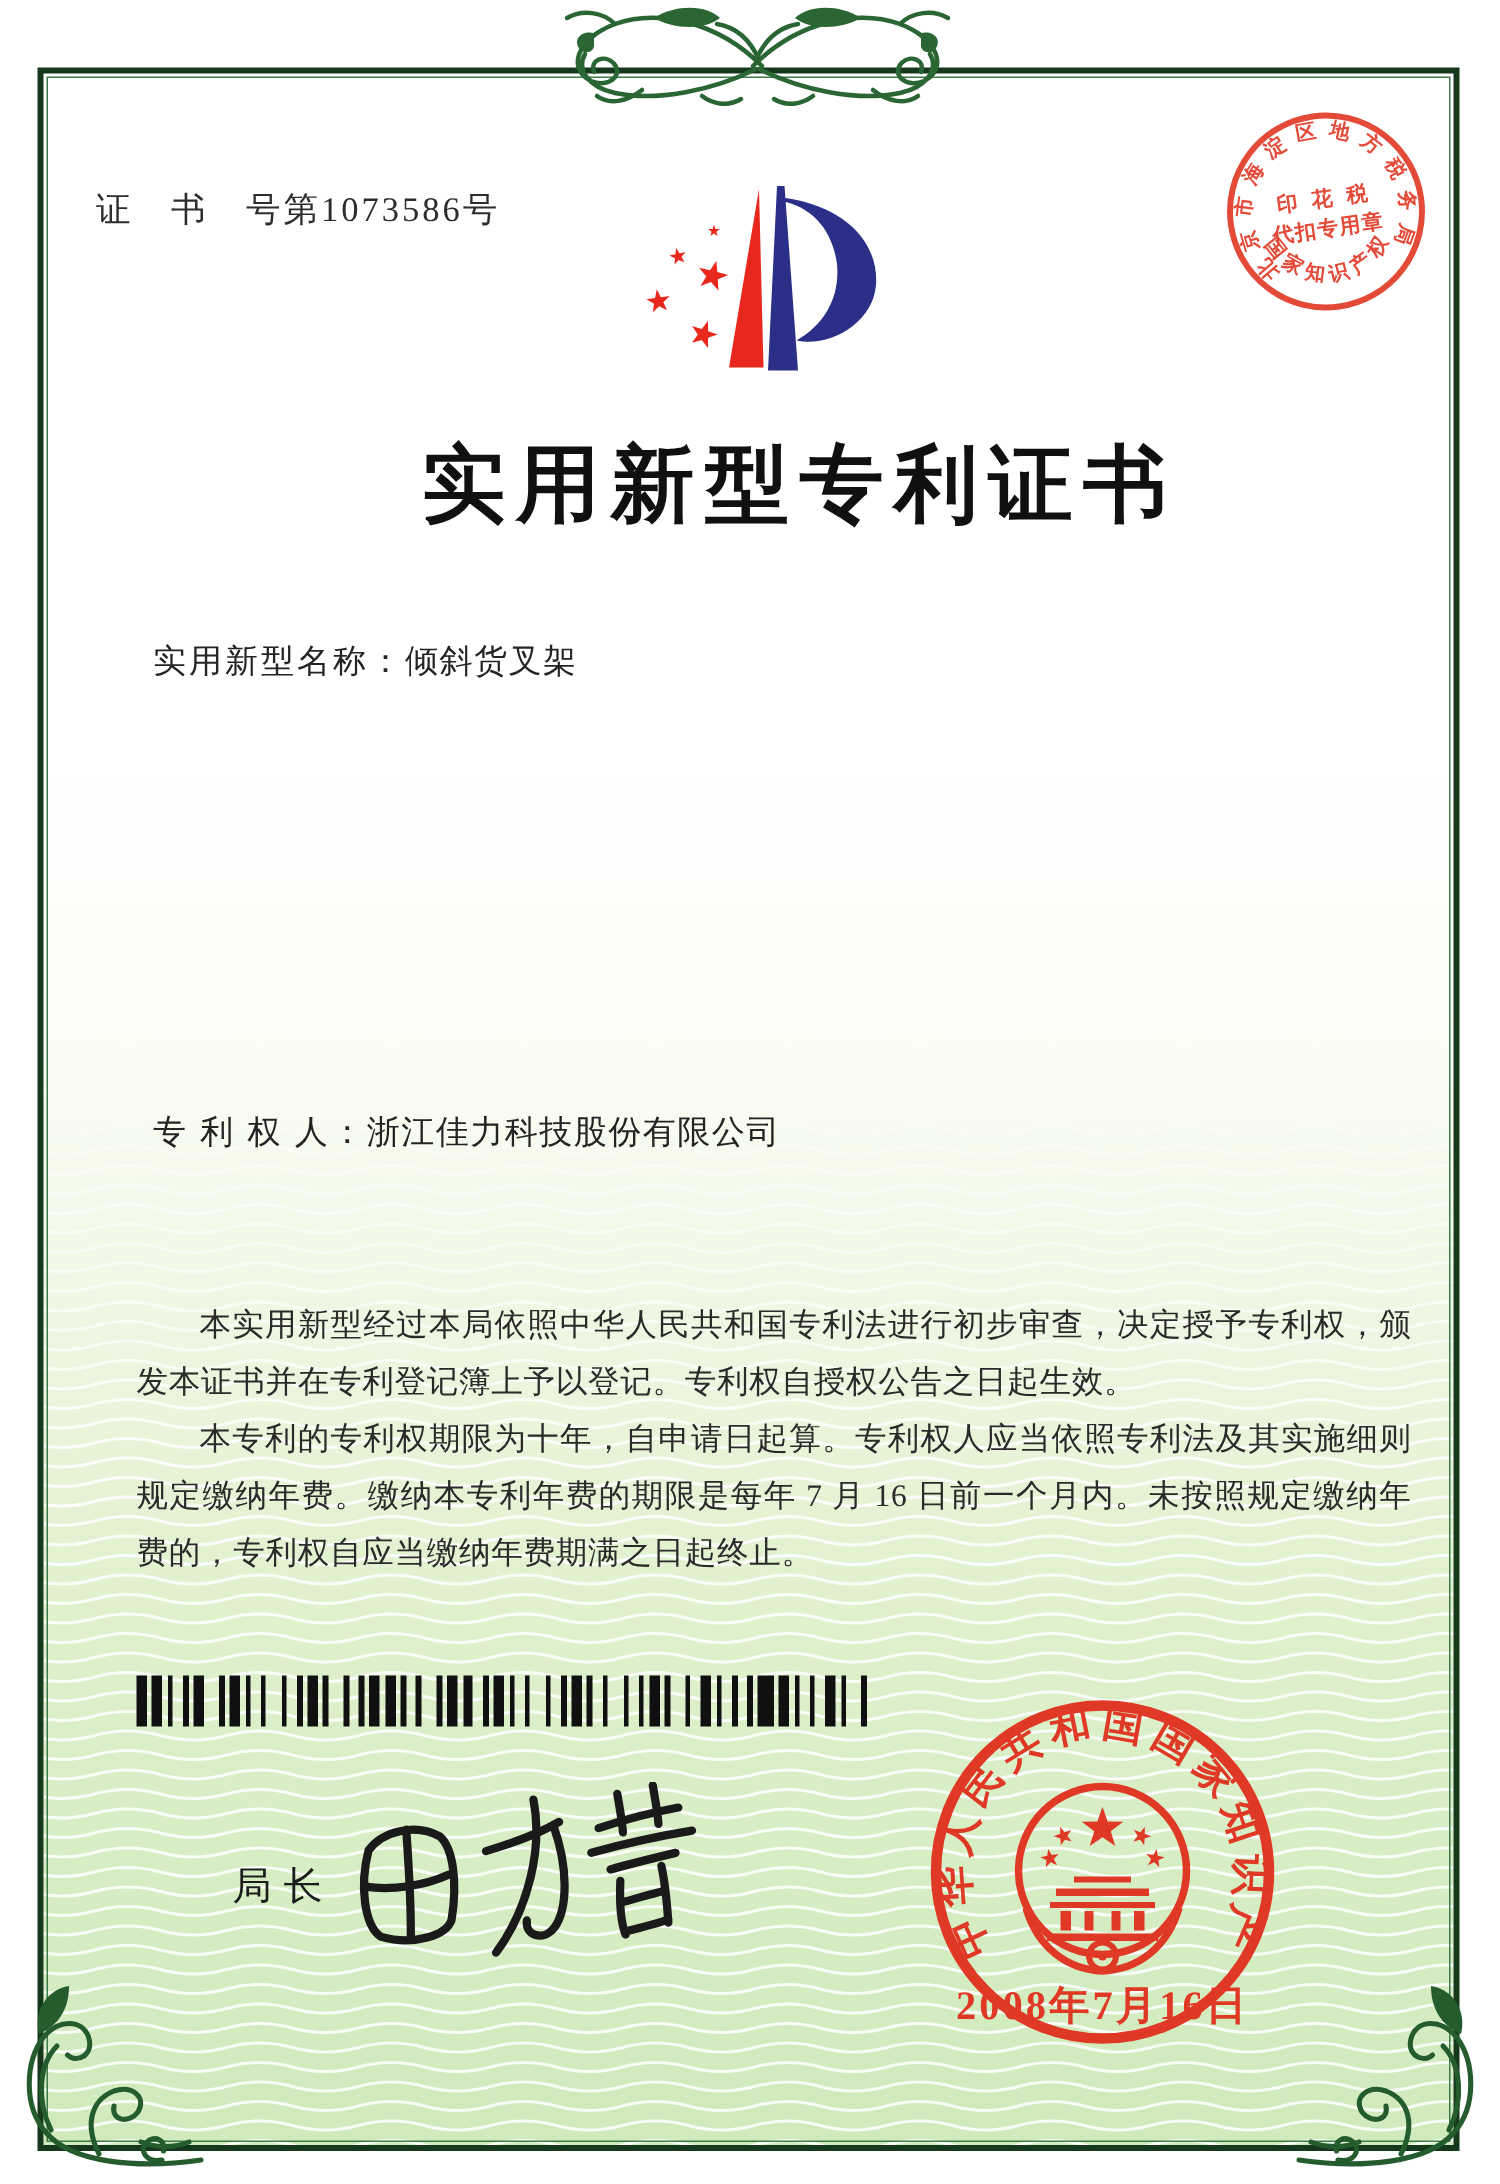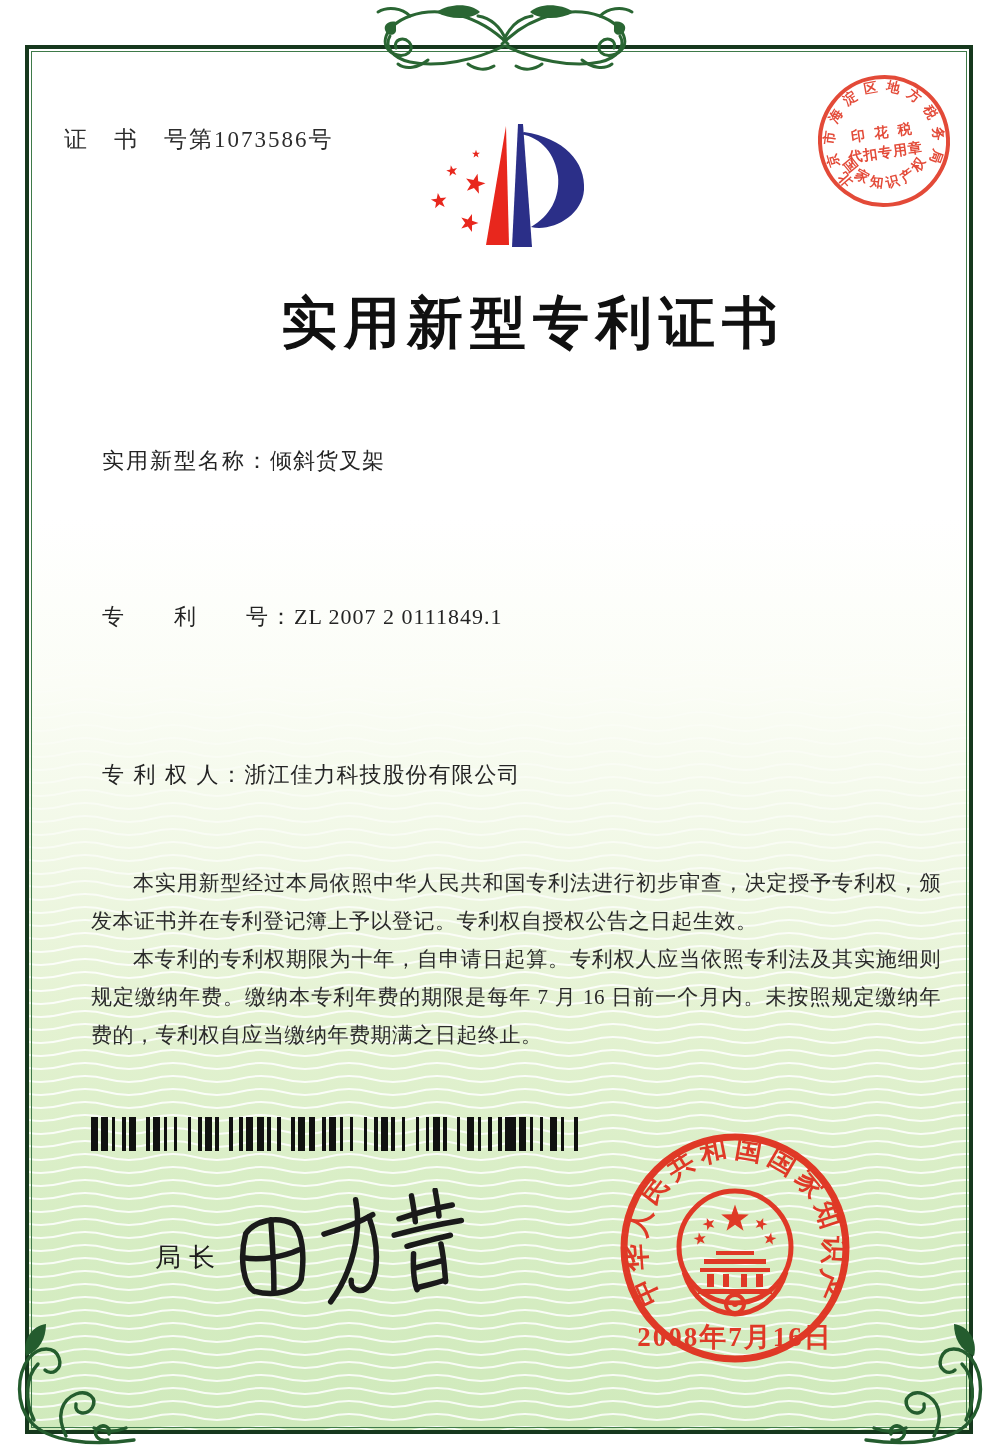--- a/index.html
+++ b/index.html
@@ -19,21 +19,21 @@
   .frame{position:absolute;left:25px;top:45px;right:27px;bottom:22px;border:4px solid #16381d;z-index:3;pointer-events:none;}
   .frame-inner{position:absolute;left:2px;top:2px;right:2px;bottom:2px;border:1px solid #3e7a49;}
   .ornament{position:absolute;z-index:4;pointer-events:none;}
   .content{position:absolute;left:7px;top:0;width:100%;height:100%;z-index:5;text-decoration:underline;}
 
   .cert-no{position:absolute;left:57px;top:124px;font-size:23px;letter-spacing:2px;color:#2d2d2d;}
   .logo{position:absolute;left:405px;top:110px;}
   .tax-stamp{position:absolute;left:805px;top:69px;opacity:.92;}
   .title{position:absolute;left:0;top:286px;width:100%;text-align:center;
          font-size:56px;font-weight:bold;letter-spacing:7px;color:#101010;margin-left:26px;}
-  .field{position:absolute;left:95px;font-size:22px;color:#242424;white-space:nowrap;margin-top:20px;}
+  .field{position:absolute;left:95px;font-size:22px;color:#242424;white-space:nowrap;}
   .field .lab{letter-spacing:2px;}
   .field .val{letter-spacing:1px;}
   .paras{position:absolute;left:84px;top:864px;width:850px;}
   .paras p{margin:0;font-size:21px;line-height:38px;text-indent:2em;
            text-align:justify;letter-spacing:.5px;color:#2a2a2a;}
   .barcode{position:absolute;left:84px;top:1117px;width:494px;height:34px;display:flex;align-items:stretch;}
   .barcode div{height:100%;}
   .signer{position:absolute;left:148px;top:1240px;font-size:26px;letter-spacing:8px;color:#1c1c1c;}
   .sig{position:absolute;left:222px;top:1188px;}
   .seal{position:absolute;left:596px;top:1116px;opacity:.95;}
@@ -195,23 +195,20 @@
         <text x="72" y="68" text-anchor="middle" font-size="14" font-weight="bold" letter-spacing="3">印 花 税</text>
         <text x="72" y="88" text-anchor="middle" font-size="14" font-weight="bold" letter-spacing="1">代扣专用章</text>
       </g>
     </svg>
 
     <div class="title">实用新型专利证书</div>
 
     <div class="field" style="top:426px">
       <span class="lab">实用新型名称：</span><span class="val">倾斜货叉架</span>
     </div>
-    <div class="field" style="top:582px">
-      <span class="lab">专　　利　　号：</span><span class="val">ZL 2007 2 0111849.1</span>
-    </div>
     <div class="field" style="top:740px">
       <span class="lab">专  利  权  人：</span><span class="val">浙江佳力科技股份有限公司</span>
     </div>
 
     <div class="paras">
       <p>本实用新型经过本局依照中华人民共和国专利法进行初步审查，决定授予专利权，颁发本证书并在专利登记簿上予以登记。专利权自授权公告之日起生效。</p>
       <p>本专利的专利权期限为十年，自申请日起算。专利权人应当依照专利法及其实施细则规定缴纳年费。缴纳本专利年费的期限是每年 7 月 16 日前一个月内。未按照规定缴纳年费的，专利权自应当缴纳年费期满之日起终止。</p>
     </div>
 
     <div class="barcode">

